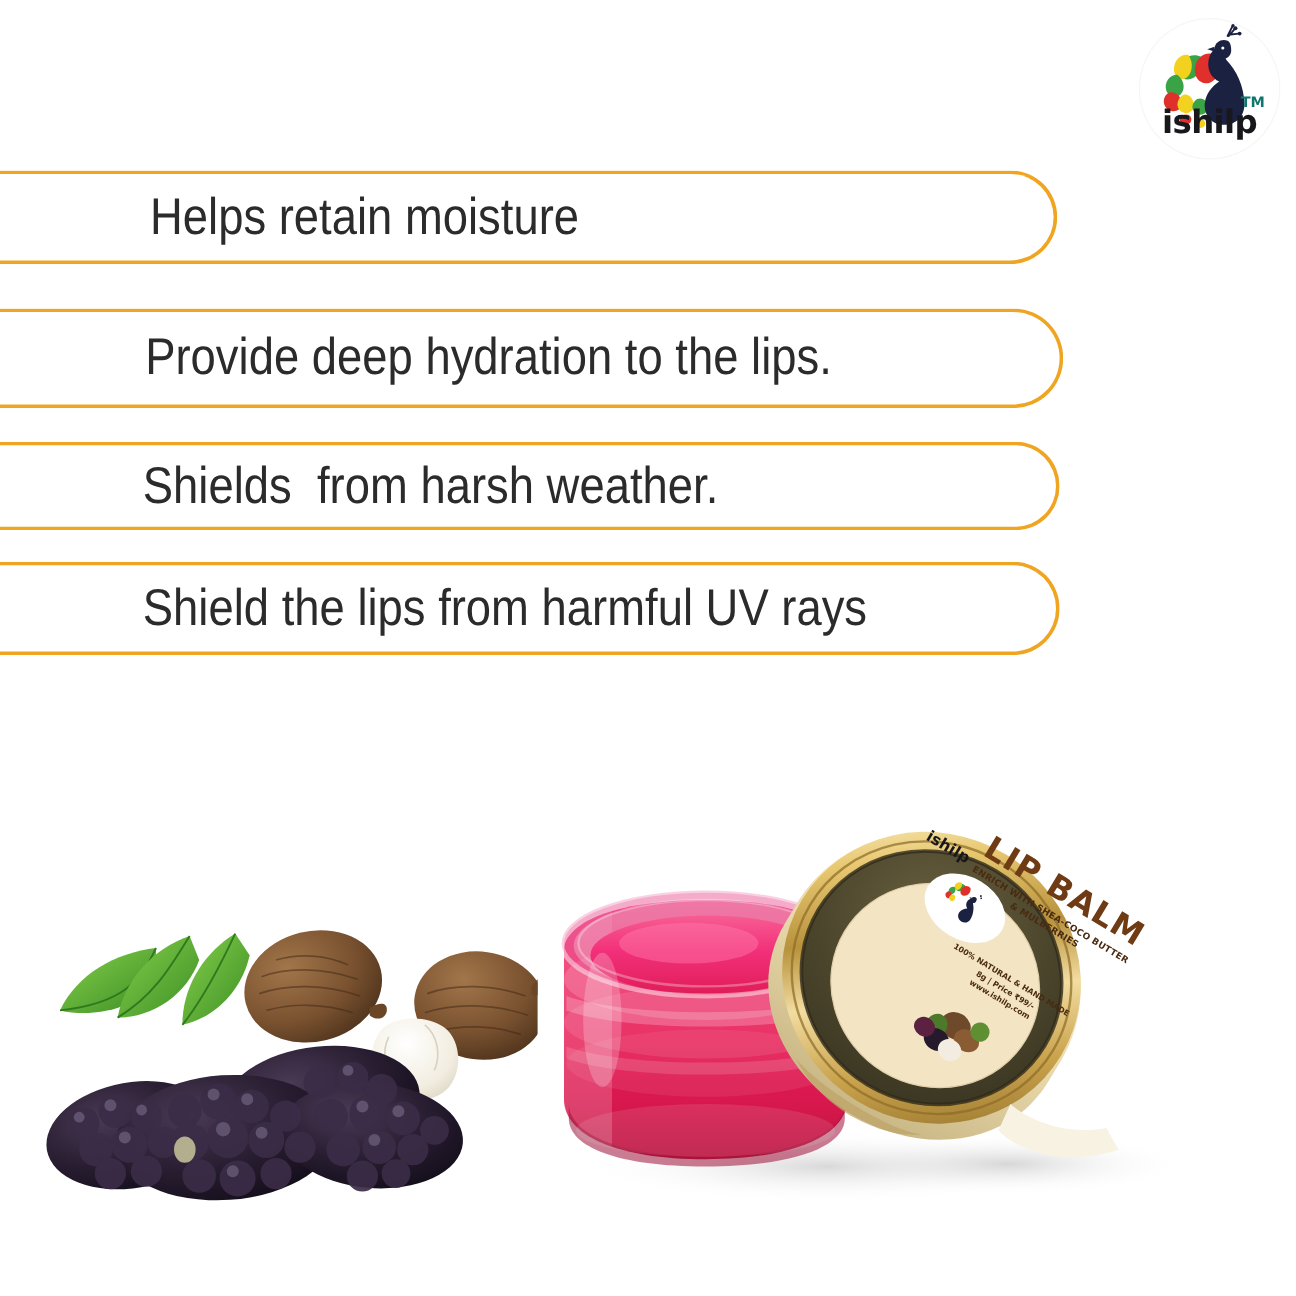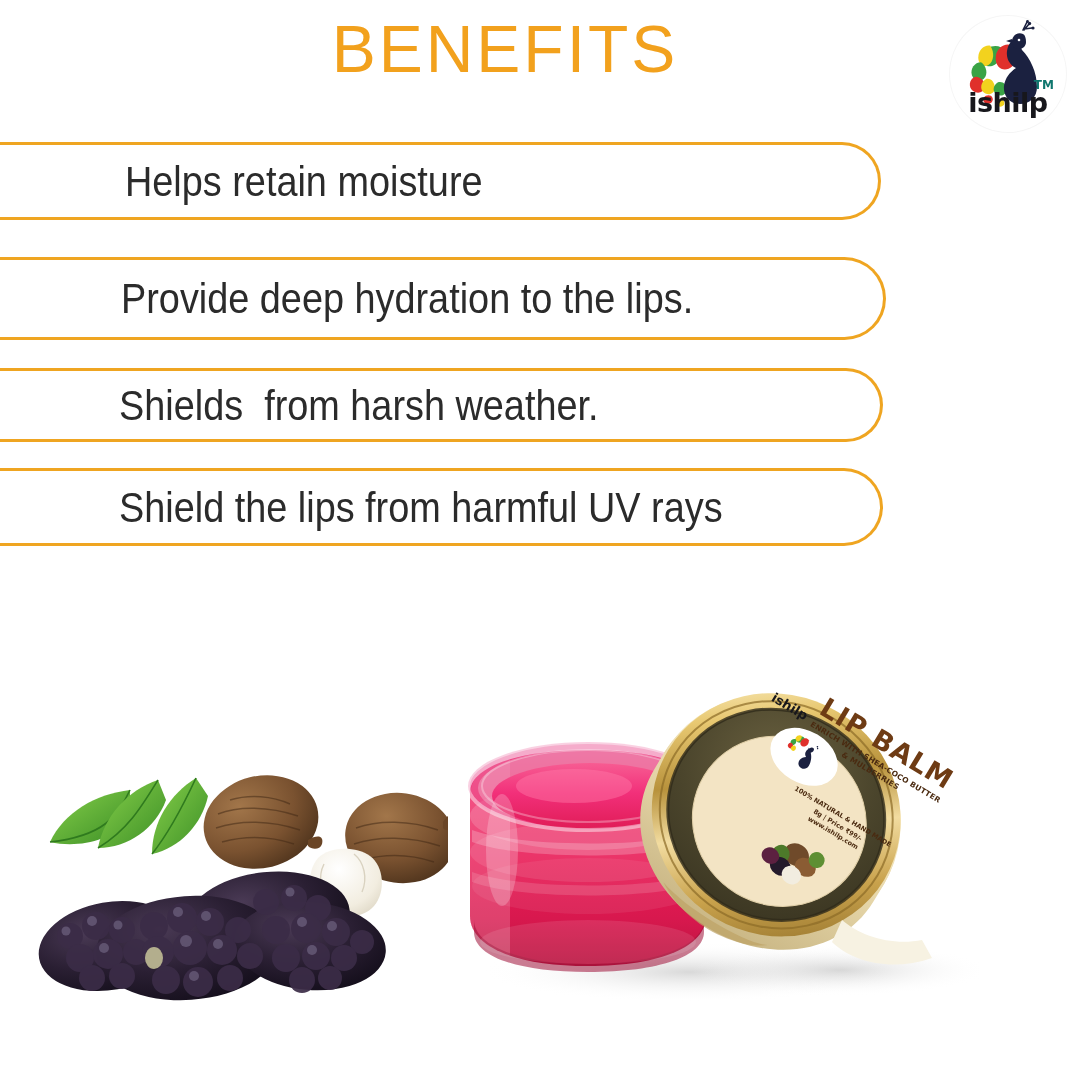--- a/index.html
+++ b/index.html
@@ -177,21 +177,20 @@
     font-size: 13px;
     color: #17171c;
     line-height: 1;
   }
 </style>
 </head>
 <body>
 
 <div id="page">
 
-  <div class="page-title">BENEFITS</div>
 
   <div class="brand-logo">
     <svg viewBox="0 0 116 116">
 
       <g transform="translate(20,26) scale(0.92)">
 
         <path d="M34 6 C26 2 17 6 14 14 C11 22 17 28 24 26 C31 24 36 16 34 6 Z" fill="#3aa345"></path>
 
         <path d="M22 4 C15 3 9 9 9 17 C9 24 15 28 20 25 C26 21 27 11 22 4 Z" fill="#f2d21e"></path>
 

